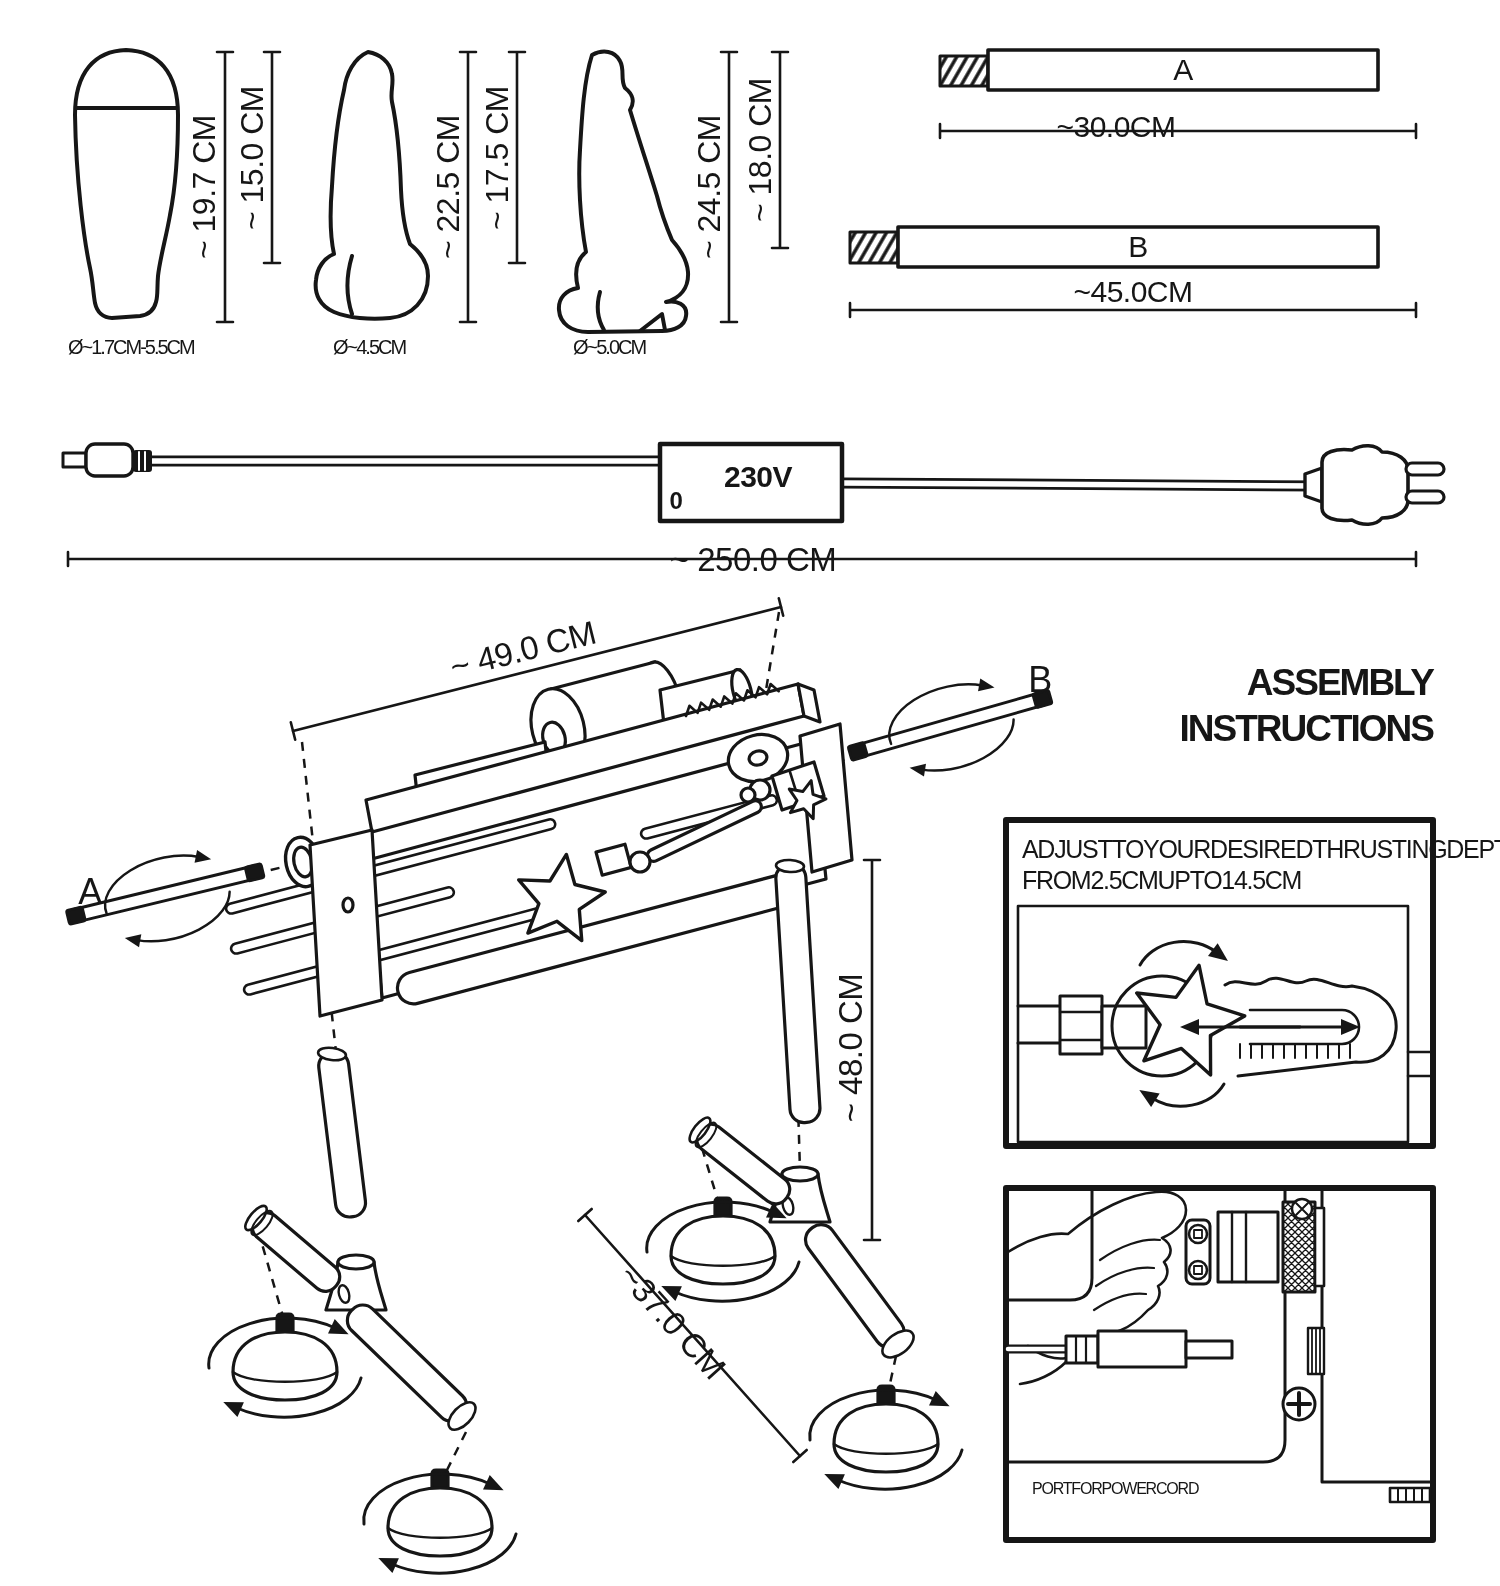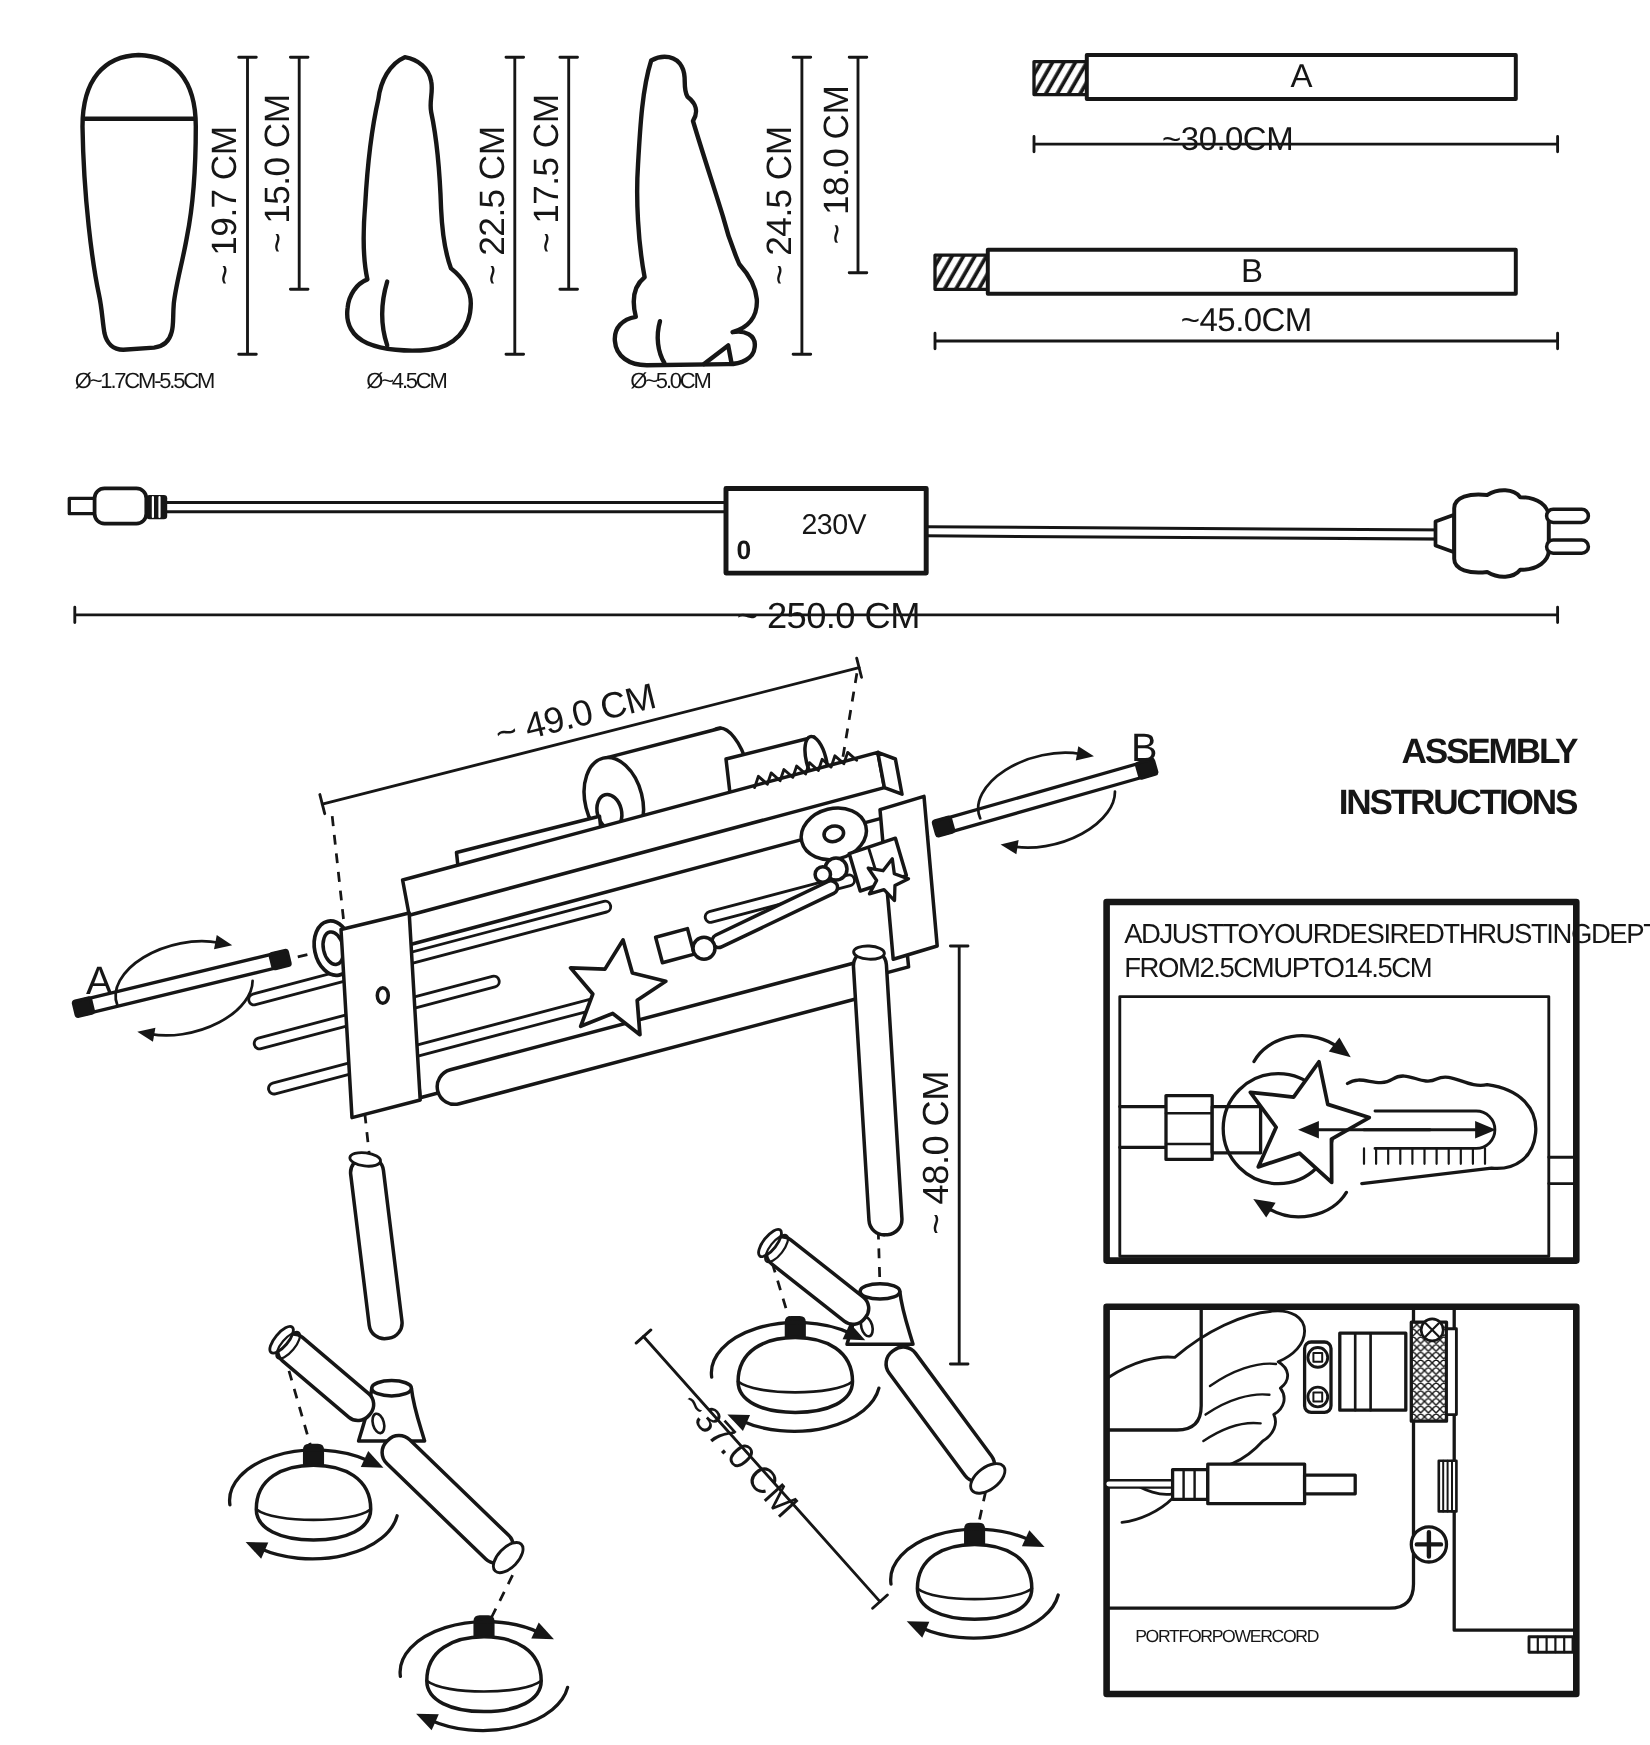--- a/index.html
+++ b/index.html
@@ -5,31 +5,31 @@
   html,body{margin:0;padding:0;background:#ffffff;}
   .stage{position:relative;width:1500px;height:1586px;background:#ffffff;overflow:hidden;
          font-family:"Liberation Sans",sans-serif;color:#161616;}
   svg.art{position:absolute;left:0;top:0;}
   .lbl{position:absolute;white-space:nowrap;color:#161616;letter-spacing:-0.5px;
        font-family:"Liberation Sans",sans-serif;}
   .c{transform:translate(-50%,-50%);}
   .v{transform:translate(-50%,-50%) rotate(-90deg);}
   .r49{transform:translate(-50%,-50%) rotate(-14deg);}
   .r37{transform:translate(-50%,-50%) rotate(48deg);}
-  .title{position:absolute;right:67px;top:660px;text-align:right;font-size:32px;line-height:46px;
+  .title{position:absolute;right:67px;top:660px;text-align:right;font-size:37px;line-height:46px;
          font-weight:600;letter-spacing:-2px;}
   .depth{position:absolute;left:1022px;top:834px;font-size:25px;line-height:31px;
          letter-spacing:-1.3px;font-weight:400;}
   .port{position:absolute;left:1032px;top:1480px;font-size:16px;letter-spacing:-1.2px;}
   .dimtxt{font-size:32px;}
   .dia{font-size:20px;letter-spacing:-2px;}
   .rodlbl{font-size:30px;}
   .asmlbl{font-size:36px;}
   .bigdim{font-size:33px;}
-  .volt{font-size:26px;}
+  .volt{font-size:30px;font-weight:bold;}
   .zero{font-size:24px;font-weight:bold;}
 </style>
 </head>
 <body>
 
 <div class="stage">
 
 <svg class="art" viewBox="0 0 1500 1586" width="1500" height="1586" stroke-linecap="round" stroke-linejoin="round">
   <defs>
     <marker id="ah" markerUnits="userSpaceOnUse" markerWidth="22" markerHeight="20" refX="5" refY="9" orient="auto">

